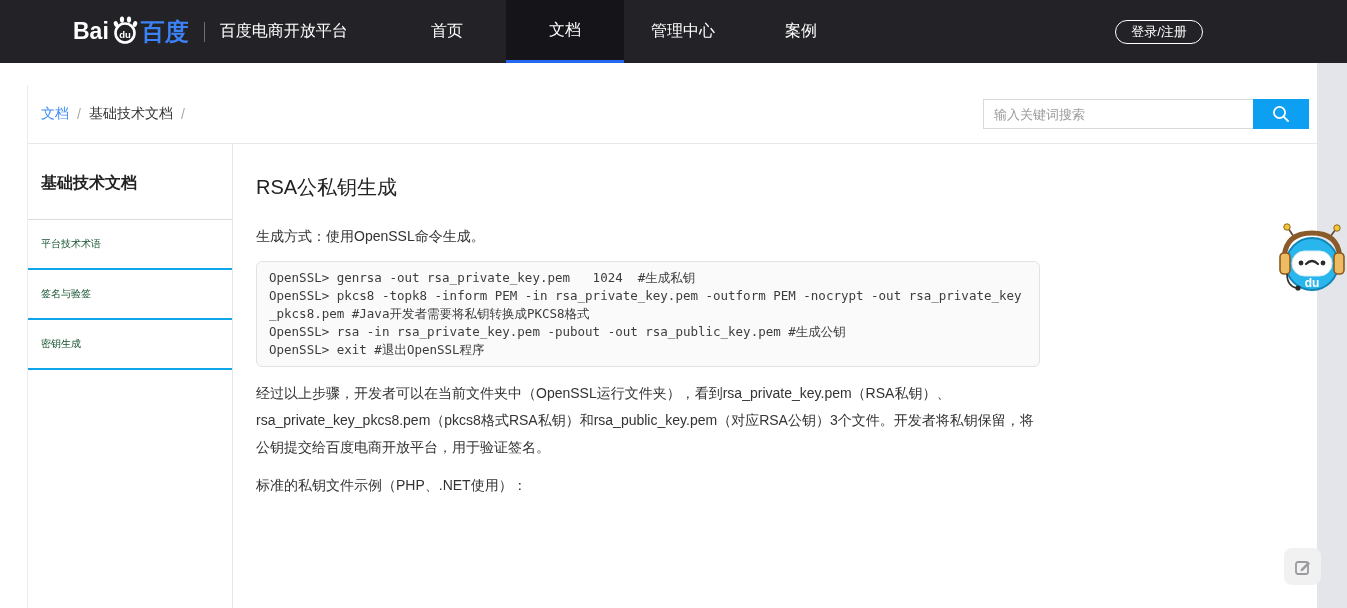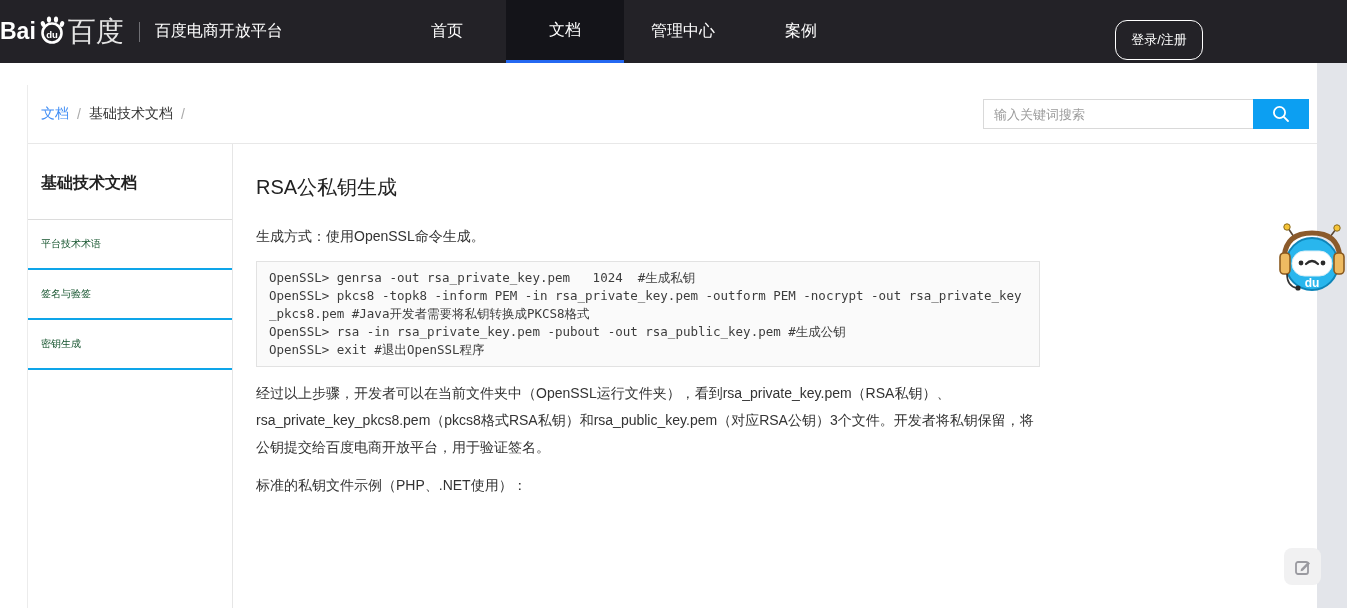--- a/index.html
+++ b/index.html
@@ -7,36 +7,36 @@
   body {
     position:relative; overflow:hidden; background:#fff;
     font-family:"Liberation Sans", sans-serif; color:#333;
   }
 
   
   .header {
     position:absolute; top:0; left:0; width:1347px; height:63px;
     background:#232227; display:flex; align-items:center;
   }
-  .logo { display:flex; align-items:center; }
+  .logo { display:flex; align-items:center; margin-left:73px; }
   .logo-bai { color:#fff; font-size:23px; font-weight:bold; letter-spacing:0; }
   .logo-paw { width:30px; height:30px; margin:0 1px; position:relative; top:-2px; }
-  .logo-cn { color:#e5e5e5; font-size:28px; font-weight:normal; }
+  .logo-cn { color:#3b82f6; font-size:24px; font-weight:bold; }
   .logo-divider { width:1px; height:20px; background:#6f6f74; margin:0 15px; }
   .site-name { color:#fff; font-size:16px; }
 
   .nav { position:absolute; left:388px; top:0; display:flex; height:63px; }
   .nav-item {
     width:118px; height:63px; display:flex; align-items:center; justify-content:center;
     color:#fff; font-size:16px; cursor:pointer;
   }
   .nav-item.active { background:#141419; border-bottom:3px solid #2468f2; }
 
   .login-btn {
-    position:absolute; right:144px; top:20px; width:88px; height:40px;
+    position:absolute; right:144px; top:20px; width:88px; height:24px;
     border:1px solid #fff; border-radius:12px; background:transparent;
     color:#fff; font-size:13px; display:flex; align-items:center; justify-content:center;
     cursor:pointer; font-family:"Liberation Sans", sans-serif;
   }
 
   
   .scroll-strip {
     position:absolute; top:63px; right:0; width:30px; height:545px; background:#e3e5ea;
   }
 
@@ -77,21 +77,21 @@
   .sidebar-item {
     font-size:10px; color:#14532d; padding:17px 0 17px 13px;
     border-bottom:2px solid #0ea5e9; cursor:pointer;
   }
 
   .main { padding:22px 0 0 23px; }
   .main-inner { width:784px; }
   .doc-title { font-size:20px; font-weight:normal; color:#222; margin:8px 0 22px; }
   .para { font-size:14px; color:#333; line-height:27px; margin-bottom:11px; }
   .codeblock {
-    background:#fafafa; border:1px solid #e2e2e2; border-radius:0;
+    background:#fafafa; border:1px solid #e2e2e2; border-radius:6px;
     padding:7px 12px; margin:2px 0 13px;
     font-family:"DejaVu Sans Mono", monospace; font-size:12.5px; line-height:18px;
     color:#3c3c3c; white-space:pre-wrap; word-break:break-all;
   }
 
   
   .mascot { position:absolute; left:1279px; top:223px; width:66px; height:72px; cursor:pointer; }
   .edit-fab {
     position:absolute; left:1284px; top:548px; width:37px; height:37px;
     background:#f1f1f2; border:none; border-radius:8px; cursor:pointer;

